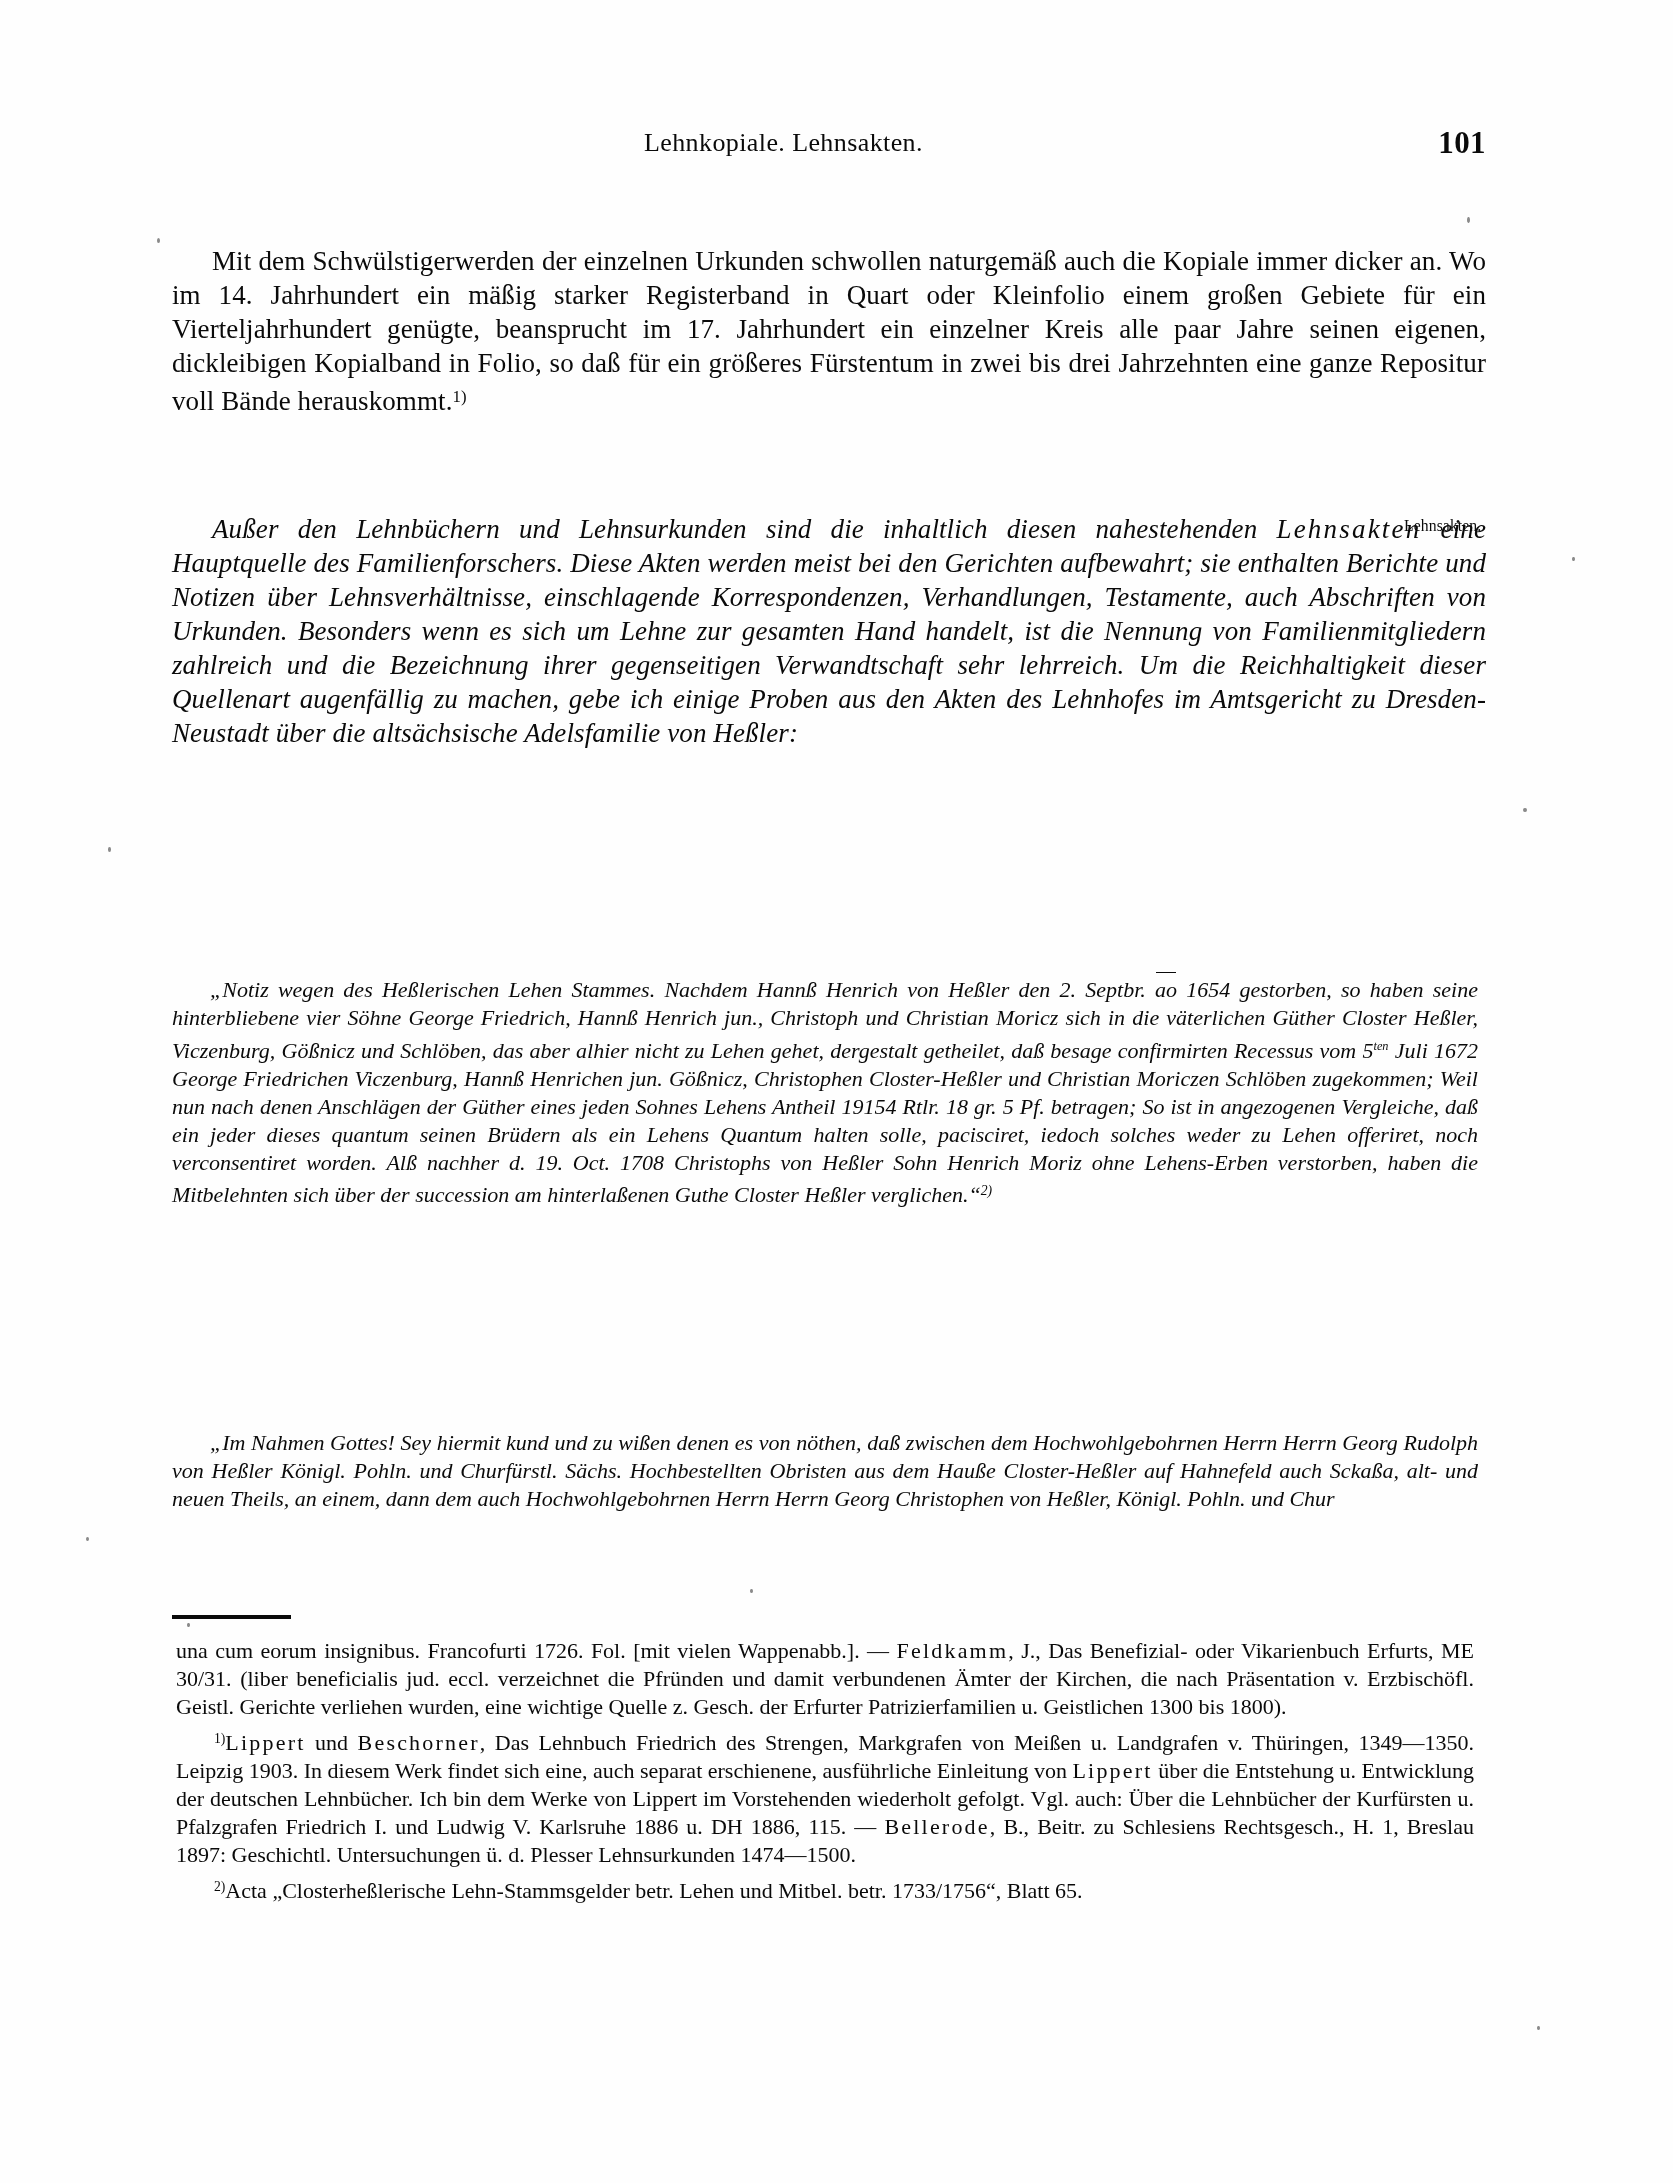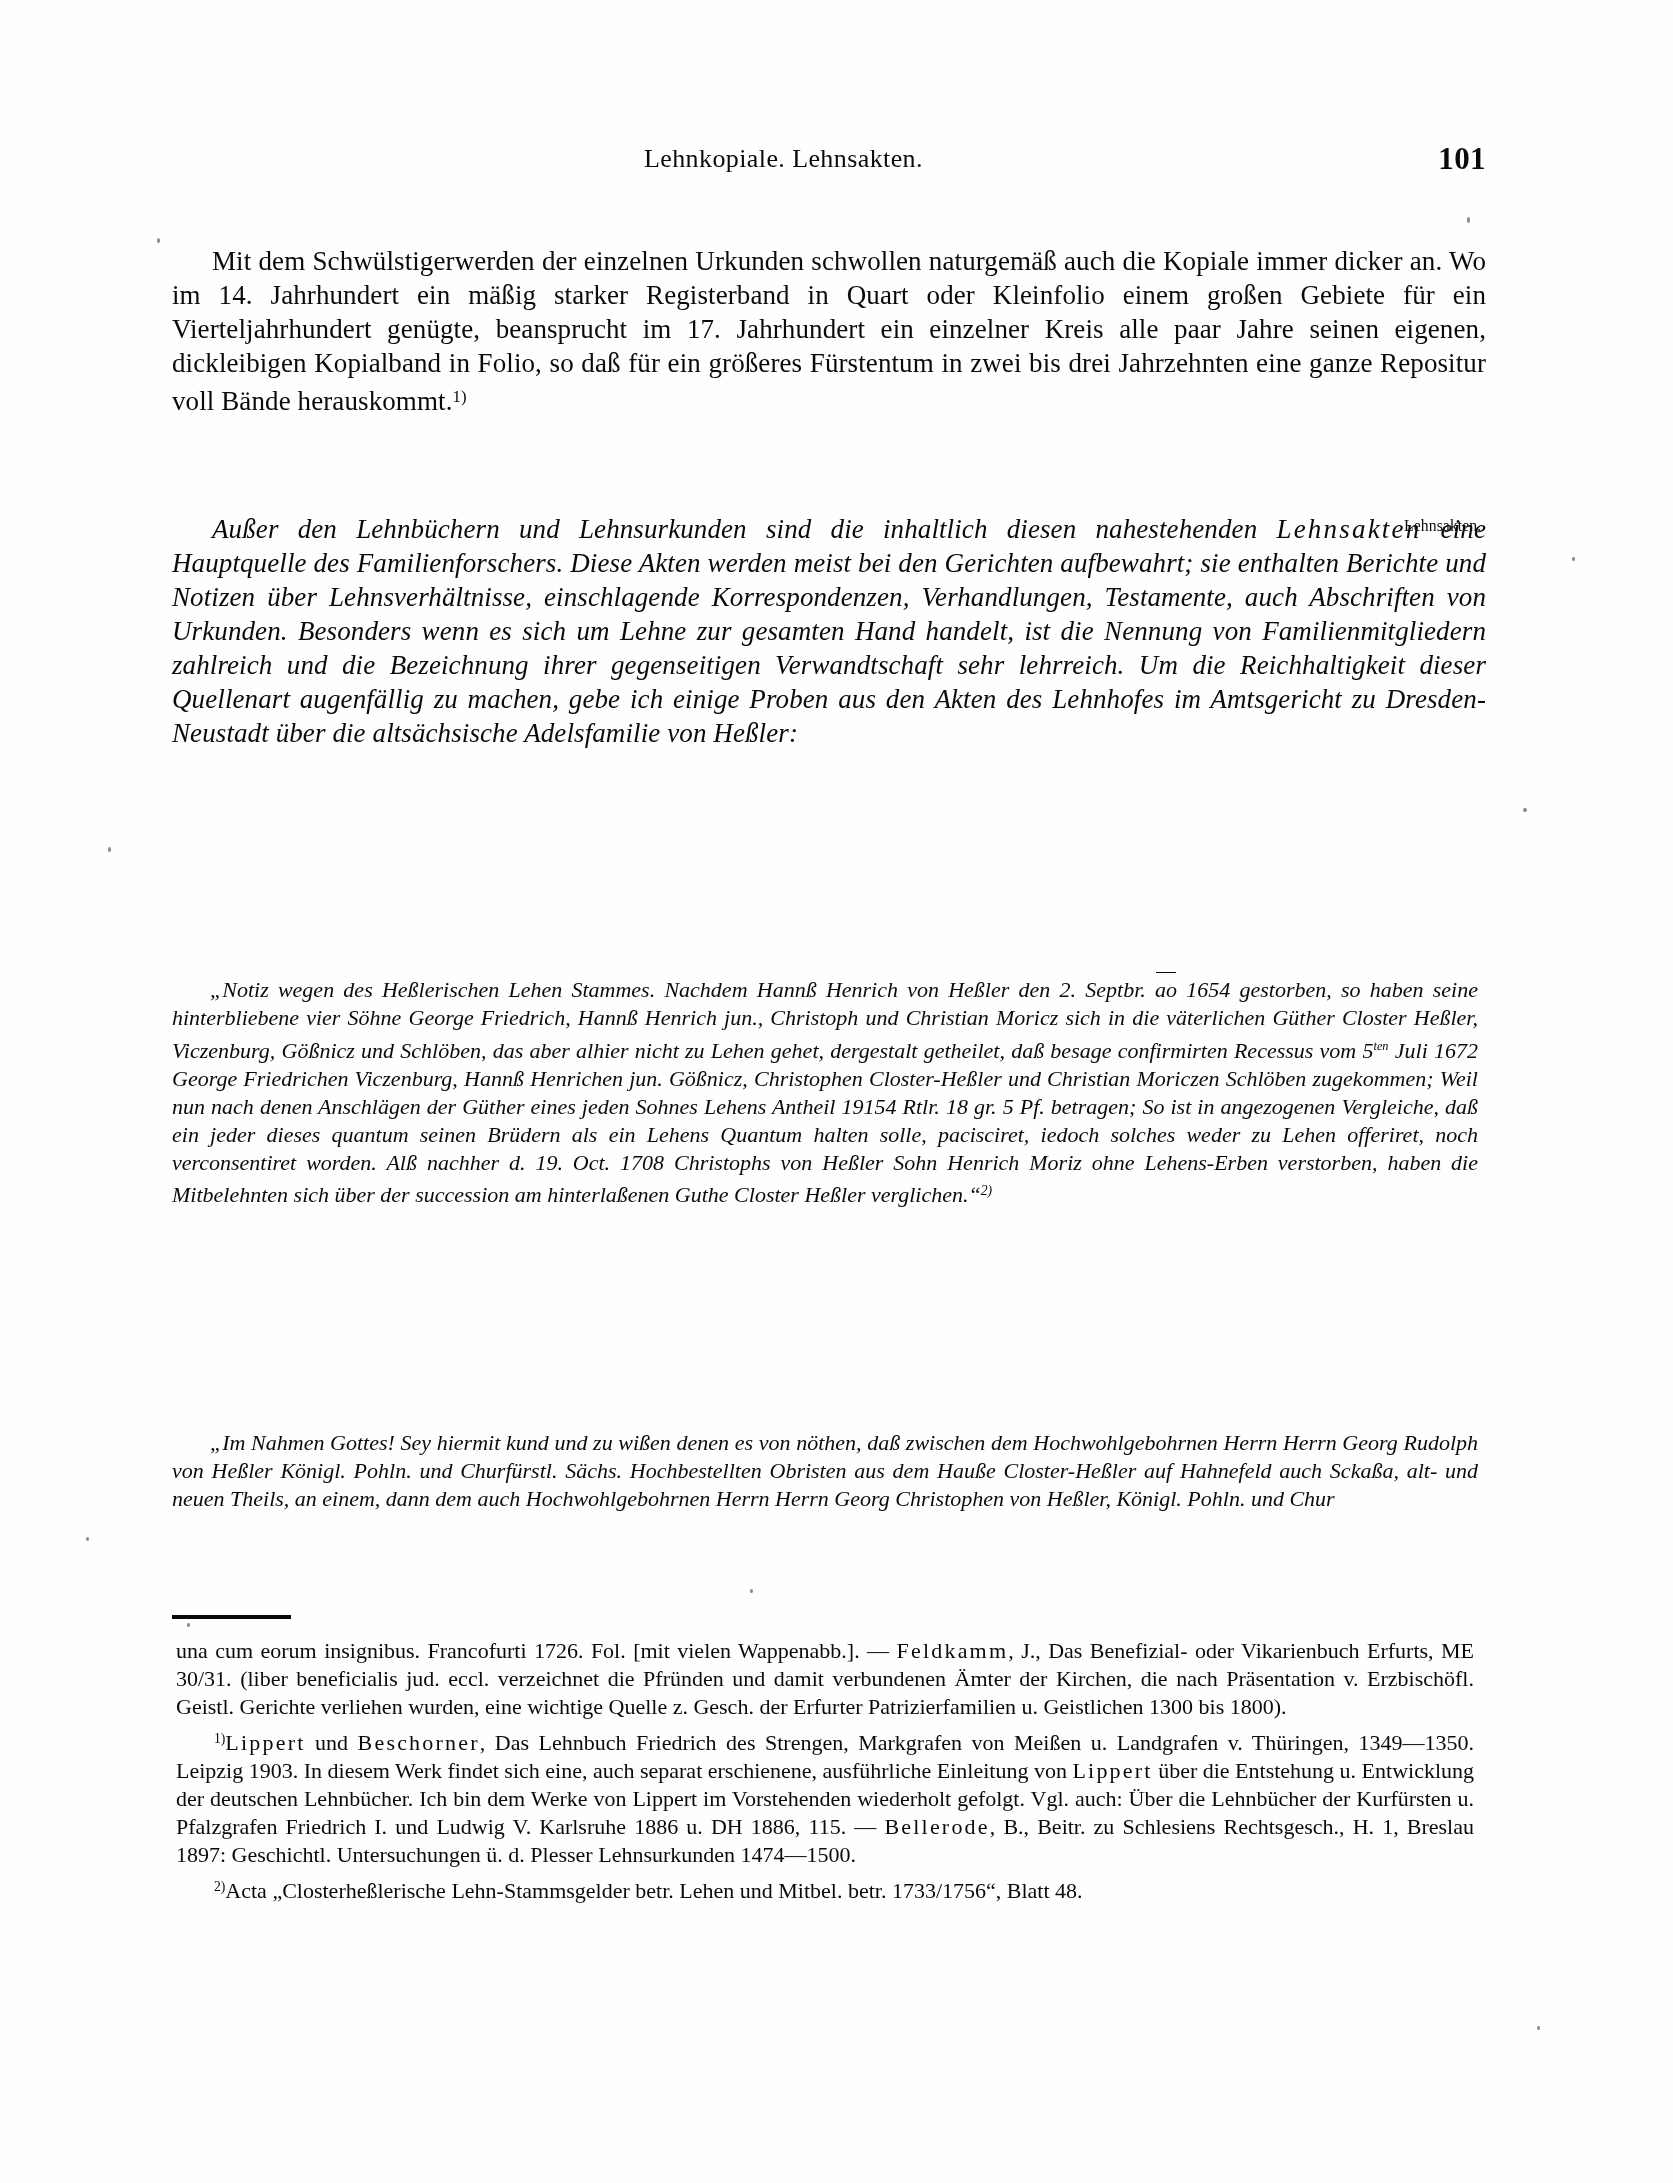--- a/index.html
+++ b/index.html
@@ -21,21 +21,21 @@
   .page {
     position: absolute;
     inset: 0;
     background: #fefefe;
   }
 
   
   .running-head {
     position: absolute;
     left: 172px;
-    top: 144px;
+    top: 128px;
     width: 1314px;
     height: 39px;
   }
   .running-head .rh-title {
     position: absolute;
     left: 472px;
     top: 0;
     font-size: 26px;
     letter-spacing: 0.4px;
     white-space: nowrap;
@@ -174,21 +174,21 @@
   </div>
 
   <div class="fn-rule"></div>
 
   <div class="footnotes">
 
     <p><span>una cum eorum insignibus. Francofurti 1726. Fol. [mit vielen Wappenabb.]. — </span><span class="sp-out">Feldkamm</span><span>, J., Das Benefizial- oder Vikarienbuch Erfurts, ME 30/31. (liber beneficialis jud. eccl. verzeichnet die Pfründen und damit verbundenen Ämter der Kirchen, die nach Präsentation v. Erzbischöfl. Geistl. Gerichte verliehen wurden, eine wichtige Quelle z. Gesch. der Erfurter Patrizierfamilien u. Geistlichen 1300 bis 1800).</span></p>
 
     <p><span class="indent"></span><sup class="fn">1)</sup><span class="sp-out">Lippert</span><span> und </span><span class="sp-out">Beschorner</span><span>, Das Lehnbuch Friedrich des Strengen, Markgrafen von Meißen u. Landgrafen v. Thüringen, 1349—1350. Leipzig 1903. In diesem Werk findet sich eine, auch separat erschienene, ausführliche Einleitung von </span><span class="sp-out">Lippert</span><span> über die Entstehung u. Entwicklung der deutschen Lehnbücher. Ich bin dem Werke von Lippert im Vorstehenden wiederholt gefolgt. Vgl. auch: Über die Lehnbücher der Kurfürsten u. Pfalzgrafen Friedrich I. und Ludwig V. Karlsruhe 1886 u. DH 1886, 115. — </span><span class="sp-out">Bellerode</span><span>, B., Beitr. zu Schlesiens Rechtsgesch., H. 1, Breslau 1897: Geschichtl. Untersuchungen ü. d. Plesser Lehnsurkunden 1474—1500.</span></p>
 
-    <p><span class="indent"></span><sup class="fn">2)</sup><span>Acta „Closterheßlerische Lehn-Stammsgelder betr. Lehen und Mitbel. betr. 1733/1756“, Blatt 48.</span></p>
+    <p><span class="indent"></span><sup class="fn">2)</sup><span>Acta „Closterheßlerische Lehn-Stammsgelder betr. Lehen und Mitbel. betr. 1733/1756“, Blatt 65.</span></p>
   </div>
 
   <span class="speck" style="left:157px;  top:238px;  width:3.1px;  height:5.2px;"></span>
   <span class="speck" style="left:1467px; top:217px;  width:2.6px;  height:6.1px;"></span>
   <span class="speck" style="left:1523px; top:808px; width:3.5px;  height:3.9px;"></span>
   <span class="speck" style="left:1572px; top:557px; width:2.6px;  height:4.4px;"></span>
   <span class="speck" style="left:108px;  top:847px; width:3.1px;  height:4.8px;"></span>
   <span class="speck" style="left:86px;  top:1537px; width:3.1px;  height:4.4px;"></span>
   <span class="speck" style="left:1537px; top:2026px; width:2.6px;  height:3.9px;"></span>
 

